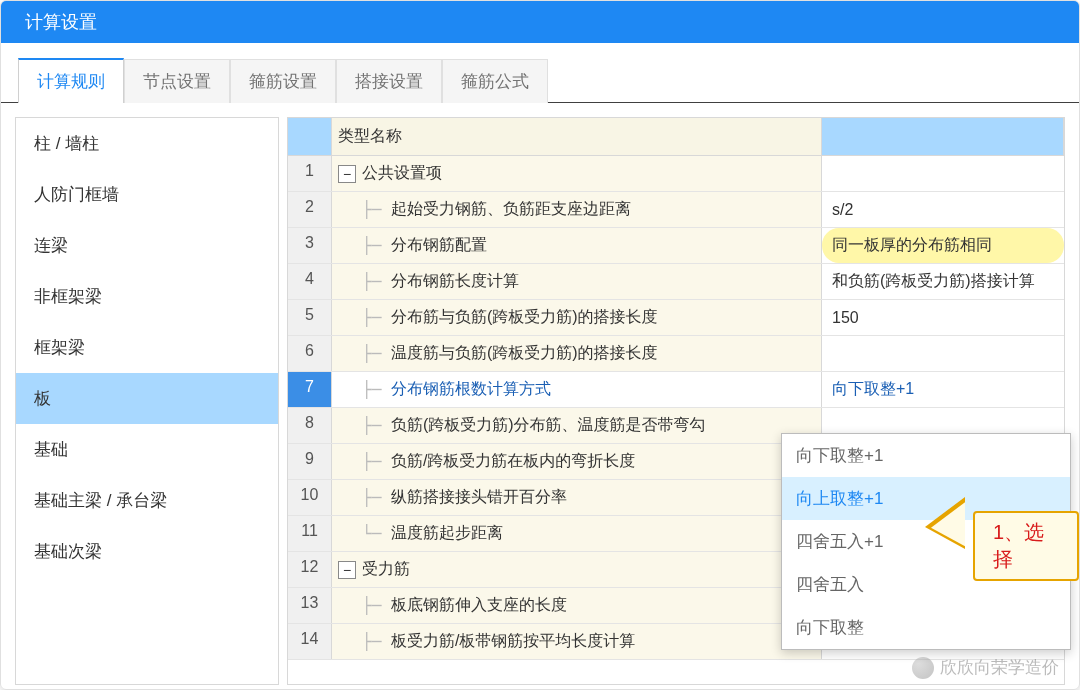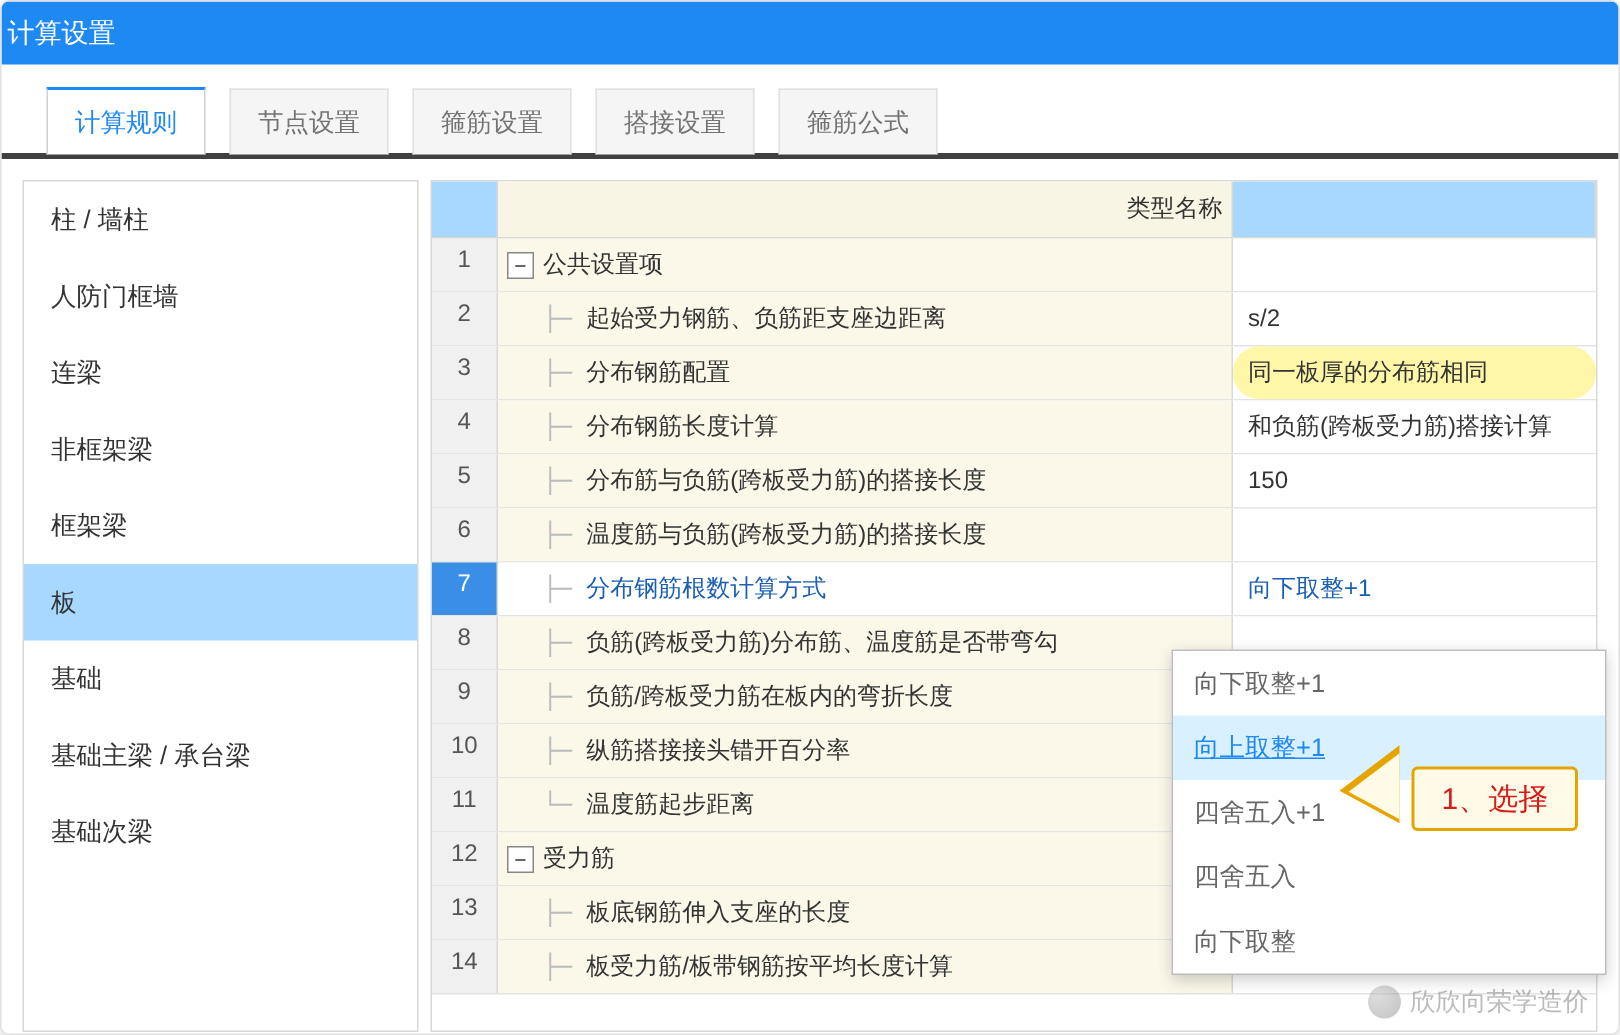--- a/index.html
+++ b/index.html
@@ -16,30 +16,30 @@
     border-radius: 6px;
     box-shadow: 0 2px 6px rgba(0,0,0,0.15);
   }
   
   .titlebar {
     background: #1e88f3;
     color: #fff;
     height: 42px;
     display: flex;
     align-items: center;
-    padding: 0 4px;
+    padding: 0 24px;
     font-size: 18px;
   }
   
   .tabs {
     display: flex;
     align-items: flex-end;
-    padding: 14px 14px 0 30px;
-    border-bottom: 4px solid #404040;
-    gap: 16px;
+    padding: 14px 14px 0 17px;
+    border-bottom: 1px solid #404040;
+    gap: 0;
   }
   .tab {
     padding: 10px 18px;
     border: 1px solid #e0e0e0;
     border-bottom: none;
     background: #f5f5f5;
     color: #737373;
     cursor: pointer;
     position: relative;
     top: 1px;
@@ -84,21 +84,21 @@
   .table-header {
     display: flex;
     background: #f7f3e3;
     border-bottom: 1px solid #d8d8d8;
   }
   .col-num { width: 44px; }
   .col-name { width: 490px; }
   .col-val  { flex: 1; }
   .hcell {
     padding: 8px 6px;
-    text-align: right;
+    text-align: left;
     border-right: 1px solid #d8d8d8;
     font-size: 16px;
     color: #333;
     background: #a8d8ff;
     font-weight: normal;
   }
   .hcell.col-num { background: #a8d8ff; }
   .hcell.col-name { background: #f8f5e5; }
   .hcell.col-val  { background: #a8d8ff; }
 
@@ -168,27 +168,26 @@
   }
   .dd-item {
     padding: 10px 14px;
     font-size: 17px;
     color: #666;
     cursor: pointer;
   }
   .dd-item.dd-sel {
     background: #d8f0ff;
     color: #1e88f3;
-    text-decoration: underline;
   }
 
   
   .callout {
     position: absolute;
-    left: 940px;
+    left: 972px;
     top: 510px;
     z-index: 10;
   }
   .bubble {
     background: #fffbe6;
     border: 2px solid #e6a400;
     color: #d81b1b;
     font-size: 20px;
     padding: 6px 18px;
     border-radius: 4px;

